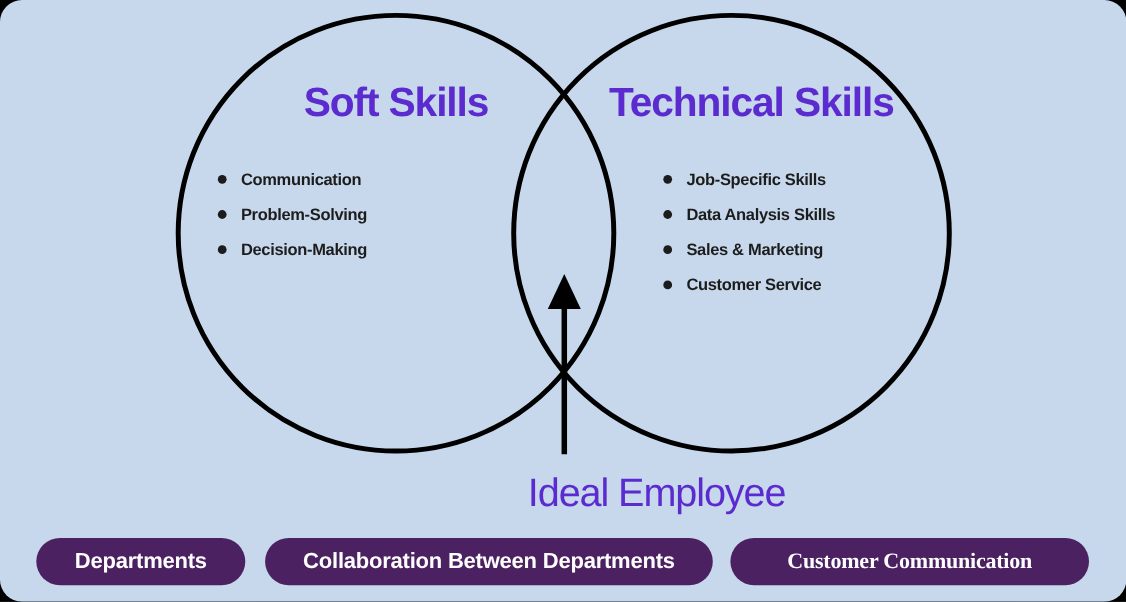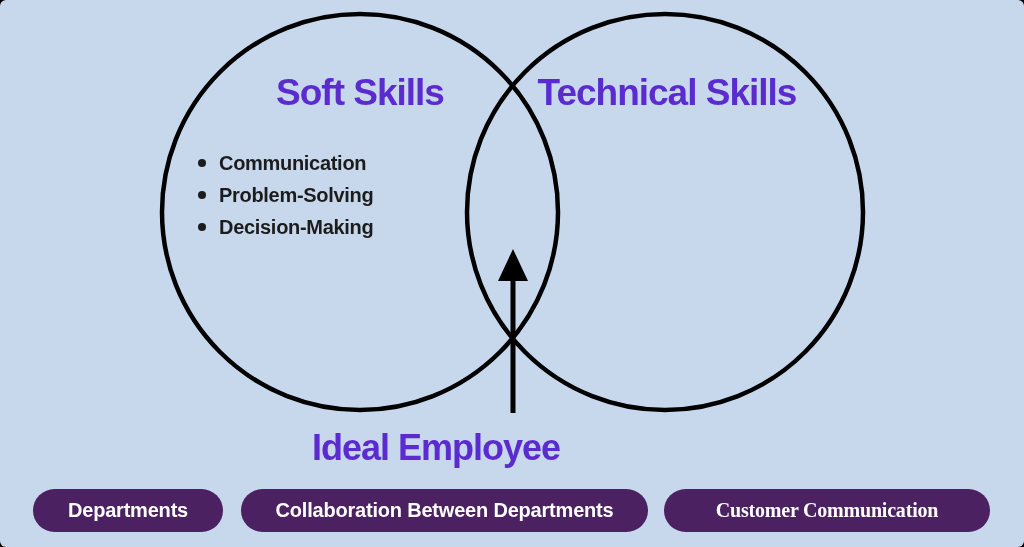--- a/index.html
+++ b/index.html
@@ -5,21 +5,21 @@
   html, body {
     margin: 0;
     padding: 0;
     background: #000000;
   }
   .stage {
     position: relative;
     width: 1024px;
     height: 547px;
     background: var(--background, #c7d8ec);
-    border-radius: 6px;
+    border-radius: 20px;
     overflow: hidden;
     font-family: "Liberation Sans", sans-serif;
   }
   svg.venn-shapes {
     position: absolute;
     left: 0;
     top: 0;
     width: 1024px;
     height: 547px;
   }
@@ -27,28 +27,28 @@
     position: absolute;
     width: 400px;
     text-align: center;
     font-weight: 700;
     font-size: 37px;
     letter-spacing: -1px;
     color: var(--title-purple, #5b2bcf);
     top: 72px;
   }
   #soft-title { left: 160px; }
-  #tech-title { left: 467px; }
+  #tech-title { left: 483px; }
   ul.skills {
     position: absolute;
     list-style: none;
     margin: 0;
     padding: 0;
     font-weight: 700;
-    font-size: 20px;
+    font-size: 15px;
     letter-spacing: -0.3px;
     color: var(--list-text, #1c1c1c);
   }
   ul.skills li {
     height: 32px;
     display: flex;
     align-items: center;
     white-space: nowrap;
   }
   .bullet {
@@ -59,22 +59,22 @@
     margin-right: 13px;
     flex: 0 0 8px;
   }
   #left-list  { left: 198px; top: 147px; }
   #right-list { left: 603px; top: 147px; }
   .intersection-label {
     position: absolute;
     left: 312px;
     top: 427px;
     width: 402px;
-    text-align: left;
-    font-weight: 700;
+    text-align: right;
+    font-weight: 400;
     font-size: 36px;
     letter-spacing: -1px;
     color: var(--title-purple, #5b2bcf);
   }
   .pill {
     position: absolute;
     top: 489px;
     height: 43px;
     border-radius: 22px;
     background: var(--pill-bg, #4b2161);
@@ -115,20 +115,38 @@
     <li>
       <span class="bullet"></span>
       <span>Problem-Solving</span>
     </li>
     <li>
       <span class="bullet"></span>
       <span>Decision-Making</span>
     </li>
   </ul>
 
+  <ul class="skills" id="right-list">
+    <li>
+      <span class="bullet"></span>
+      <span>Job-Specific Skills</span>
+    </li>
+    <li>
+      <span class="bullet"></span>
+      <span>Data Analysis Skills</span>
+    </li>
+    <li>
+      <span class="bullet"></span>
+      <span>Sales &amp; Marketing</span>
+    </li>
+    <li>
+      <span class="bullet"></span>
+      <span>Customer Service</span>
+    </li>
+  </ul>
 
   <div class="intersection-label">Ideal Employee</div>
 
   <div class="pill" id="pill-leadership">Departments</div>
 
   <div class="pill" id="pill-collaboration">Collaboration Between Departments</div>
 
   <div class="pill" id="pill-customer">Customer Communication</div>
 
 </div>

